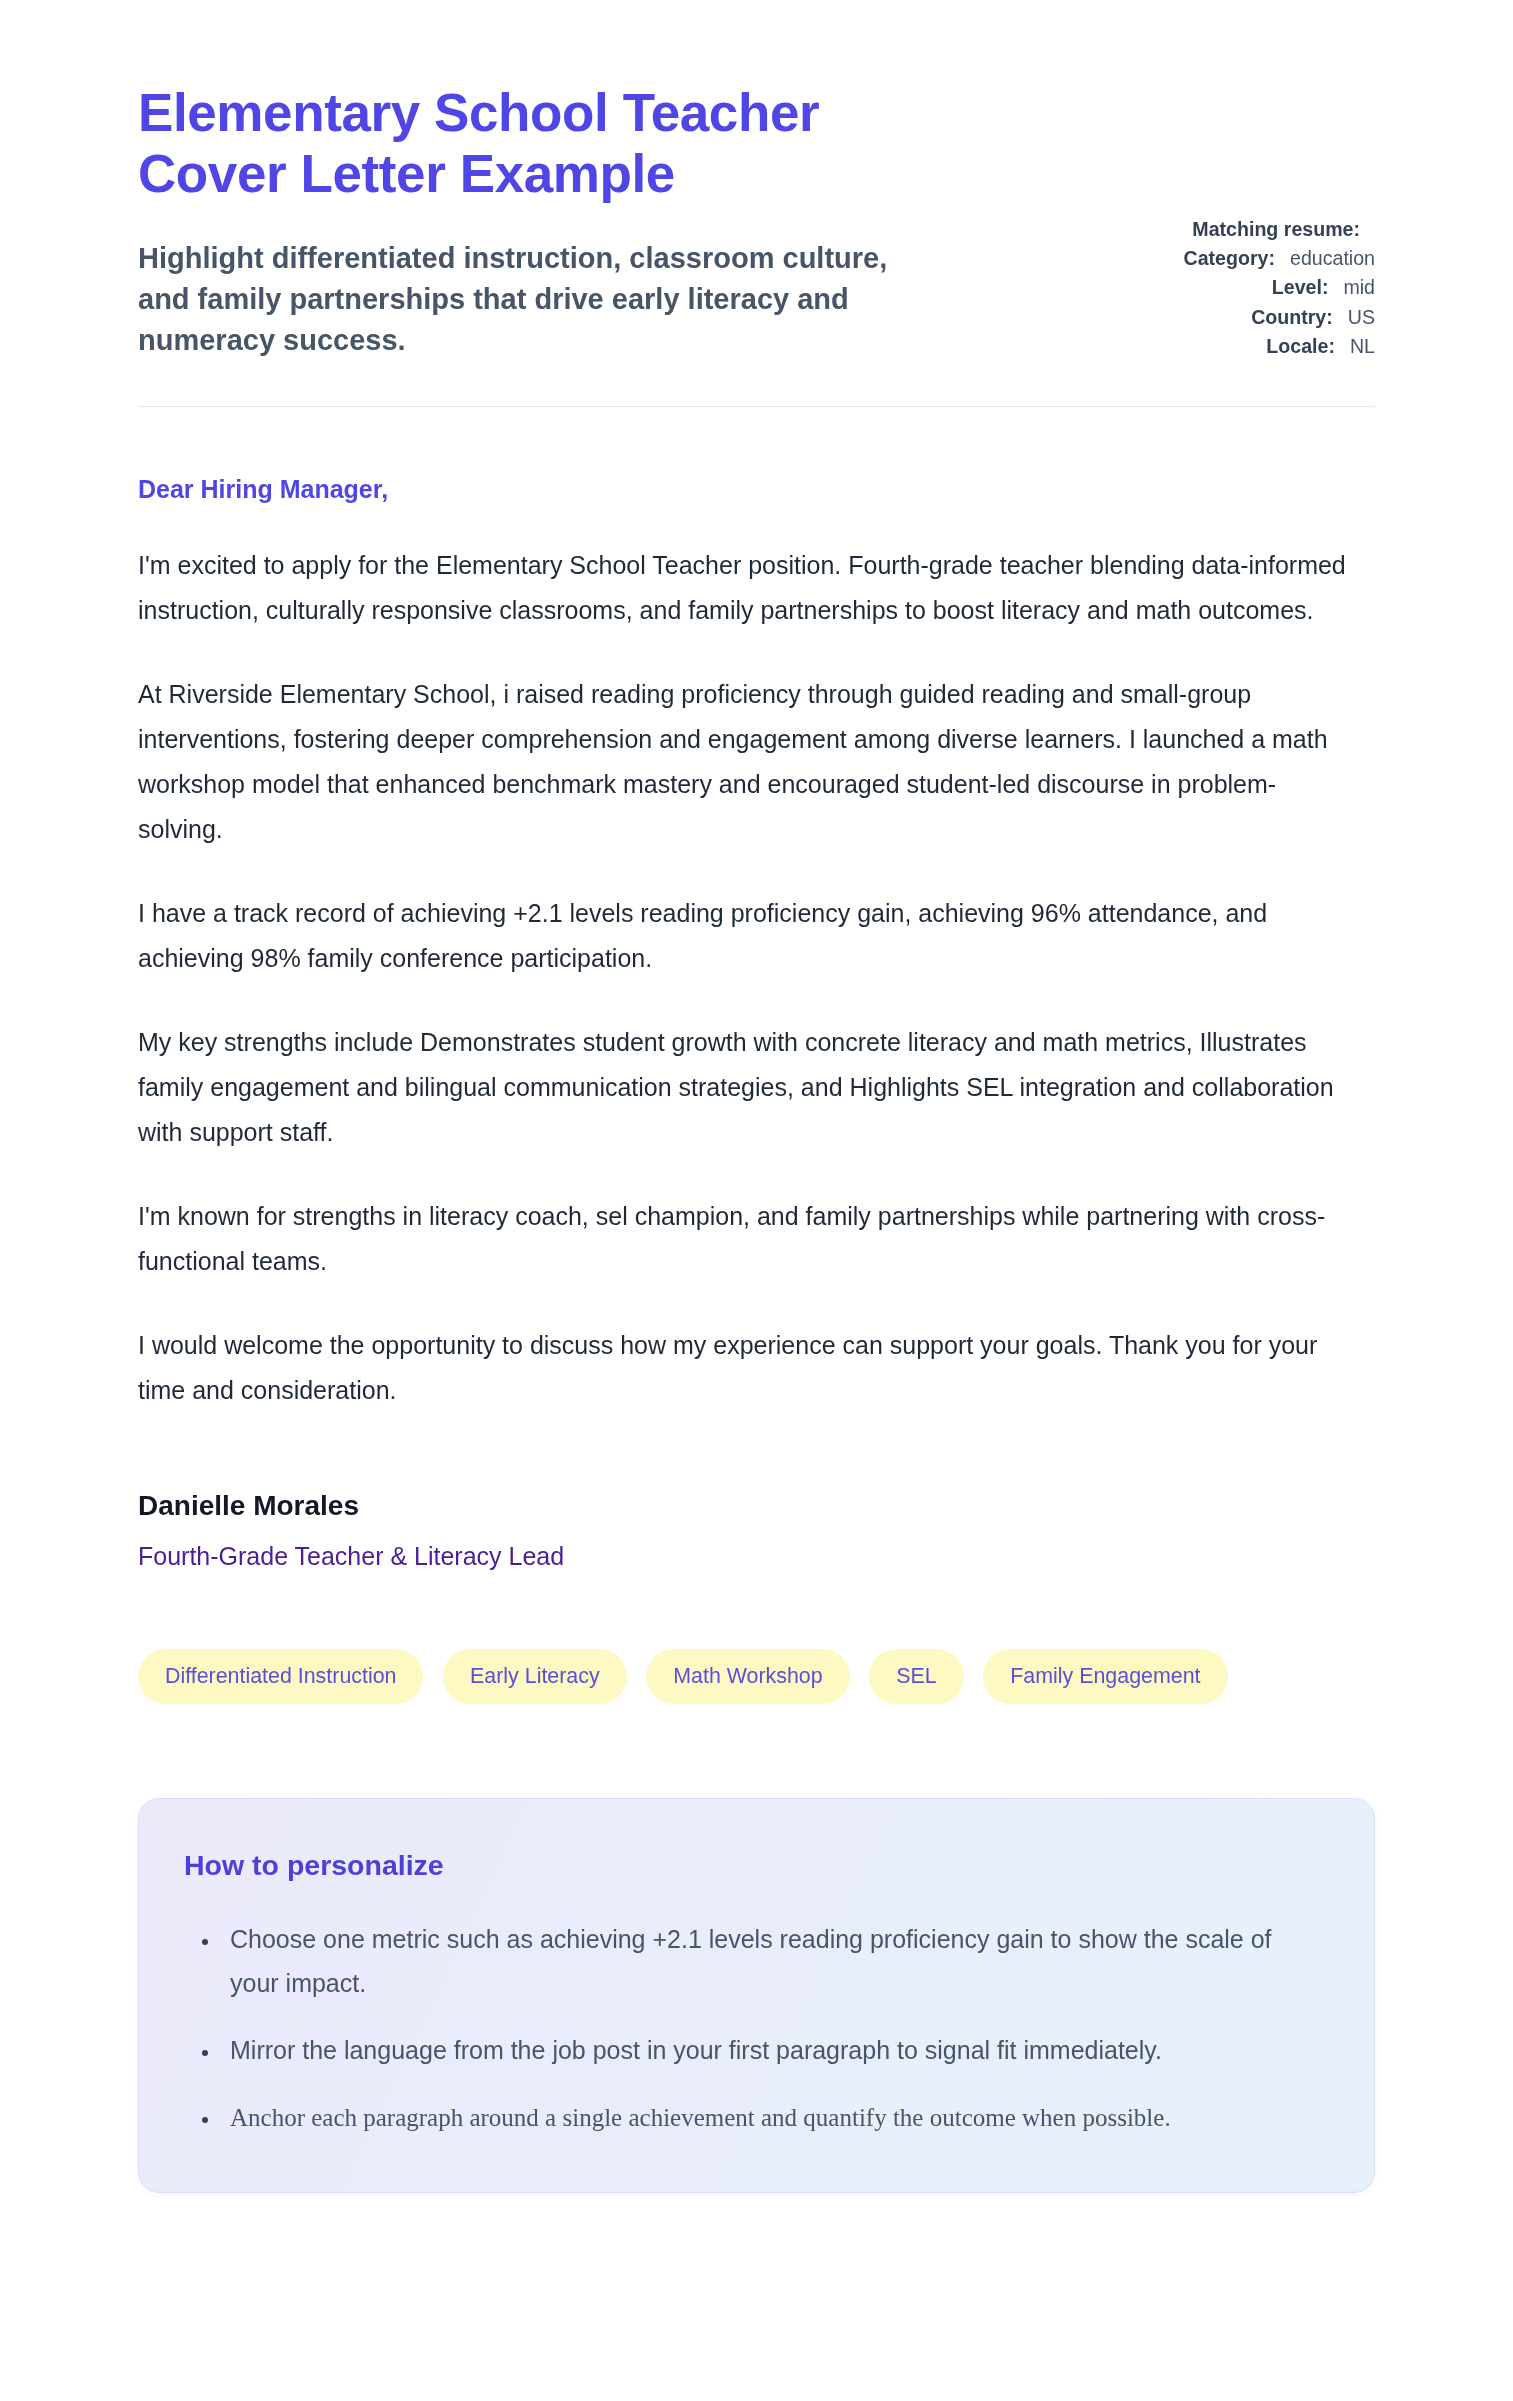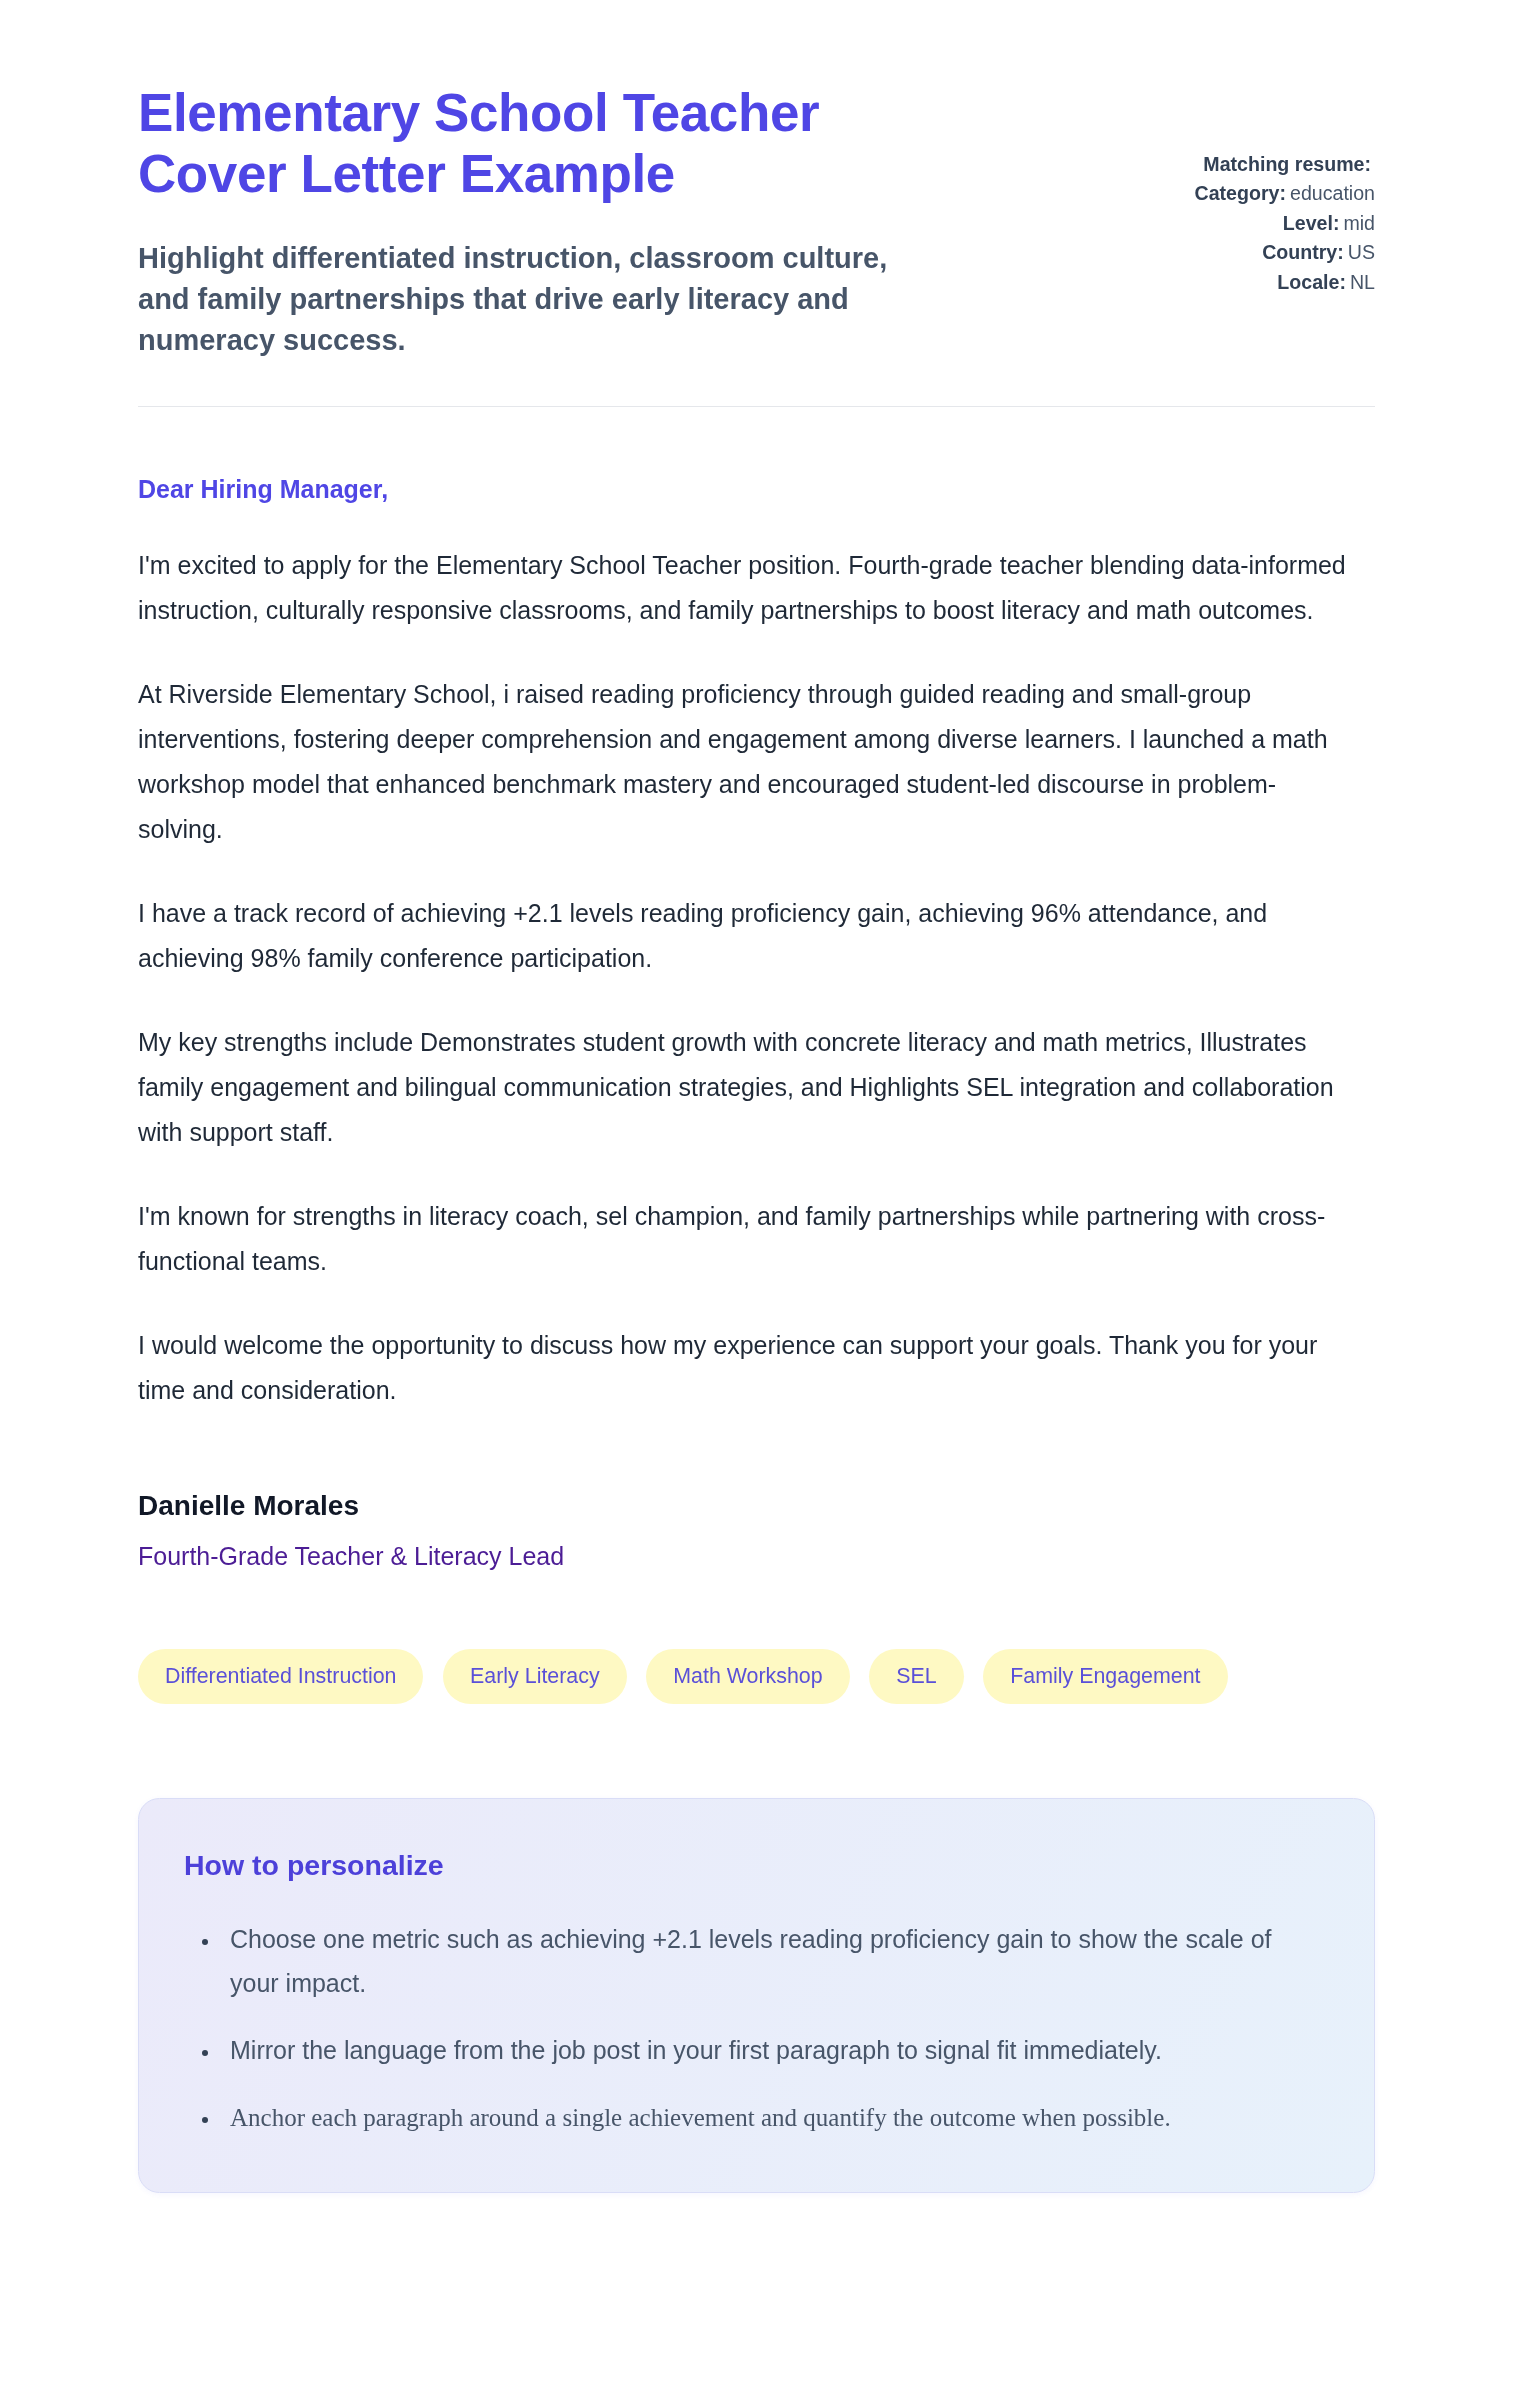--- a/index.html
+++ b/index.html
@@ -12,21 +12,21 @@
     color: #1f2937;
   }
   .page {
     padding: 82px 138px 80px 138px;
   }
 
   
   .header {
     display: flex;
     justify-content: space-between;
-    align-items: center;
+    align-items: flex-end;
     gap: 36px;
   }
   .header-left { max-width: 872px; }
   .page-title {
     font-size: 53px;
     line-height: 1.16;
     font-weight: 700;
     color: #4f46e5;
     max-width: 783px;
     letter-spacing: -0.4px;
@@ -41,21 +41,21 @@
   }
   .header-meta {
     flex: 0 0 auto;
     width: 227px;
     text-align: right;
     font-size: 19.6px;
     line-height: 1.5;
     color: #475569;
     padding-top: 3.6px;
   }
-  .meta-label { font-weight: 700; color: #334155; margin-right: 4px; }
+  .meta-label { font-weight: 700; color: #334155; margin-right: 15px; }
   .meta-value { color: #475569; }
   .meta-link {
     display: block;
     color: #475569;
     text-decoration: none;
     cursor: pointer;
   }
   .meta-line { white-space: nowrap; }
 
   .divider {

